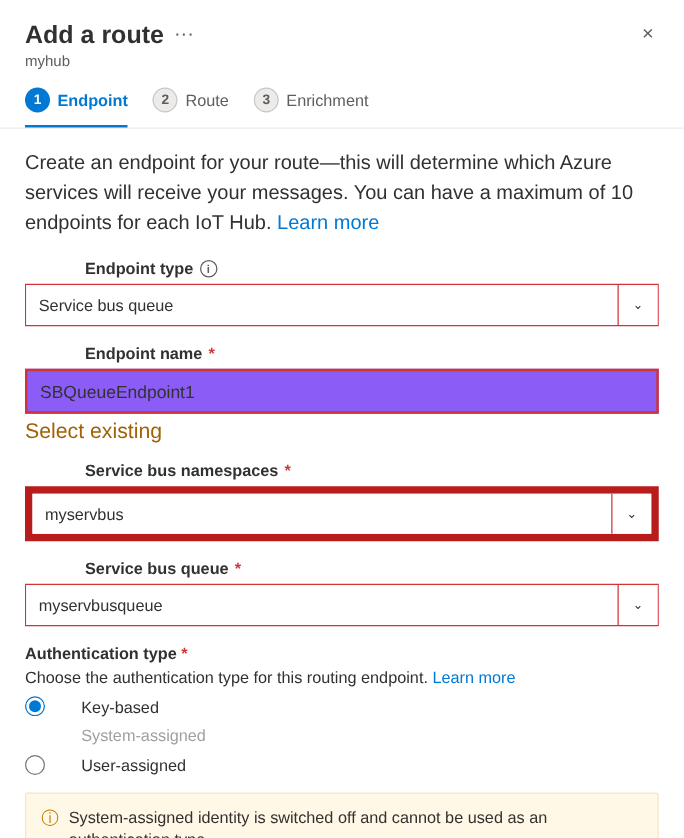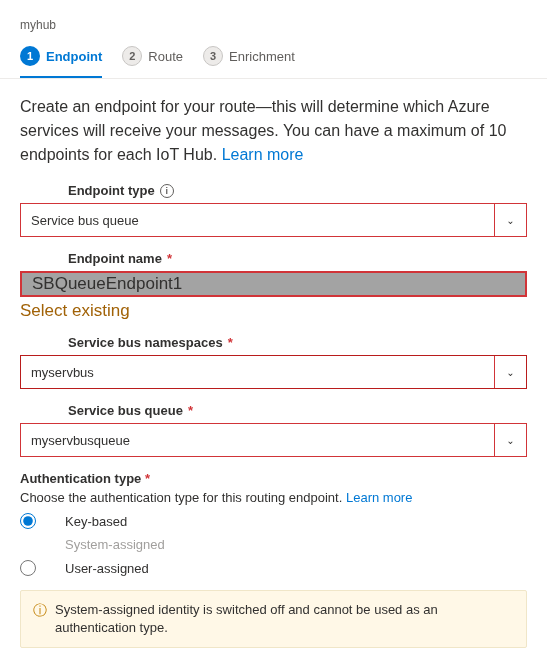--- a/index.html
+++ b/index.html
@@ -180,25 +180,25 @@
     }
     .dropdown-arrow-box.red-border {
       border: 1px solid #d13438;
     }
     .dropdown-arrow-icon {
       font-size: 10px;
       color: #323130;
     }
     .text-input {
       width: 100%;
-      height: 26px;
+      height: 36px;
       border: 1px solid #d13438;
-      background: #a3a3a3;
+      background: #8b5cf6;
       padding: 0 10px;
-      font-size: 17px;
+      font-size: 14px;
       color: #323130;
       outline: none;
     }
     .text-input.red-border {
       border: 2px solid #d13438;
     }
     .select-existing-link {
       color: #a16207;
       text-decoration: none;
       font-size: 17px;
@@ -266,20 +266,27 @@
     .dropdown-field-wrapper {
       position: relative;
       width: 100%;
     }
   </style>
 </head>
 <body>
 
 <div class="panel">
   <div class="panel-header">
+    <div class="panel-title-row">
+      <div class="panel-title-left">
+        <span class="panel-title">Add a route</span>
+        <span class="panel-ellipsis">···</span>
+      </div>
+      <button class="panel-close">×</button>
+    </div>
     <div class="panel-subtitle">myhub</div>
     <div class="wizard-steps">
       <div class="wizard-step active">
         <div class="step-circle active">
           <span>1</span>
         </div>
         <span class="step-label active">Endpoint</span>
       </div>
       <div class="wizard-step">
         <div class="step-circle inactive">
@@ -328,21 +335,21 @@
       </div>
       <input class="text-input red-border" type="text" value="SBQueueEndpoint1" style="">
       <a class="select-existing-link" href="#">Select existing</a>
     </div>
 
     <div class="form-group">
       <div class="form-label">
         <span>Service bus namespaces</span>
         <span class="required-star">*</span>
       </div>
-      <div class="dropdown-field-wrapper" style="border:1px solid #b91c1c;">
+      <div class="dropdown-field-wrapper" style="border:6px solid #b91c1c;">
         <select class="dropdown-select" style="border:none;">
           <option>myservbus</option>
         </select>
         <div class="dropdown-arrow-box" style="border:none; border-left:1px solid #d13438;">
           <span class="dropdown-arrow-icon">⌄</span>
         </div>
       </div>
     </div>
 
     <div class="form-group">

